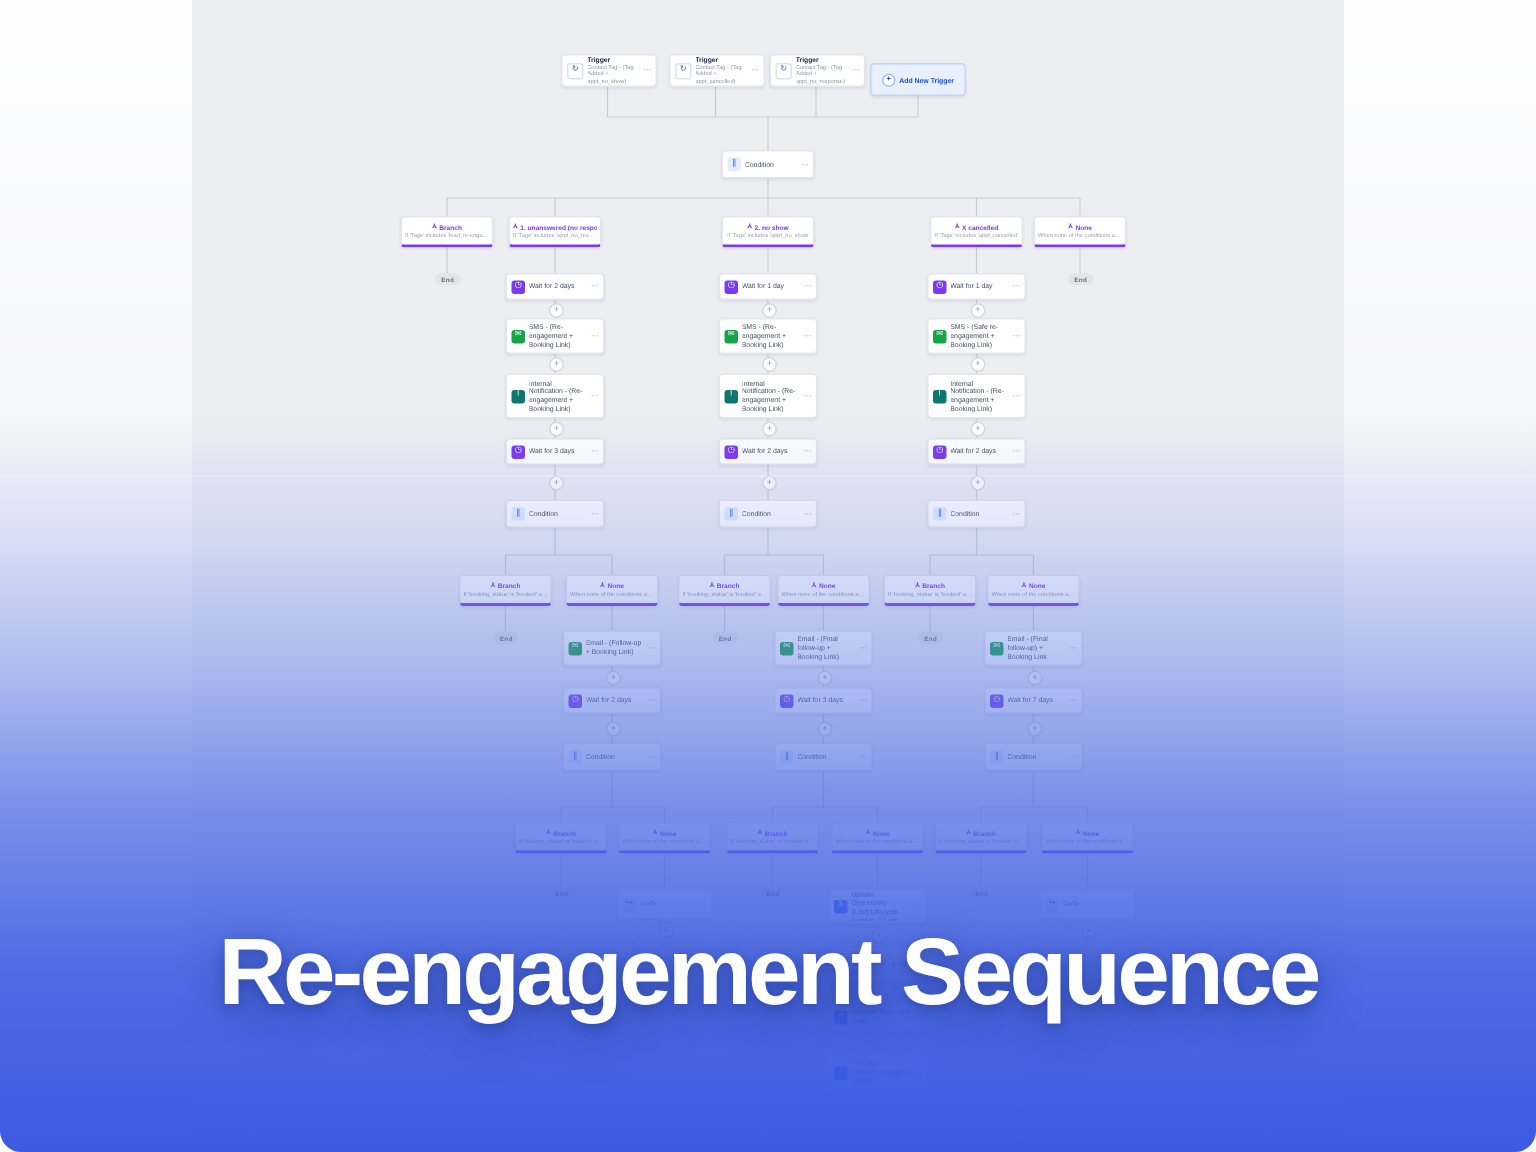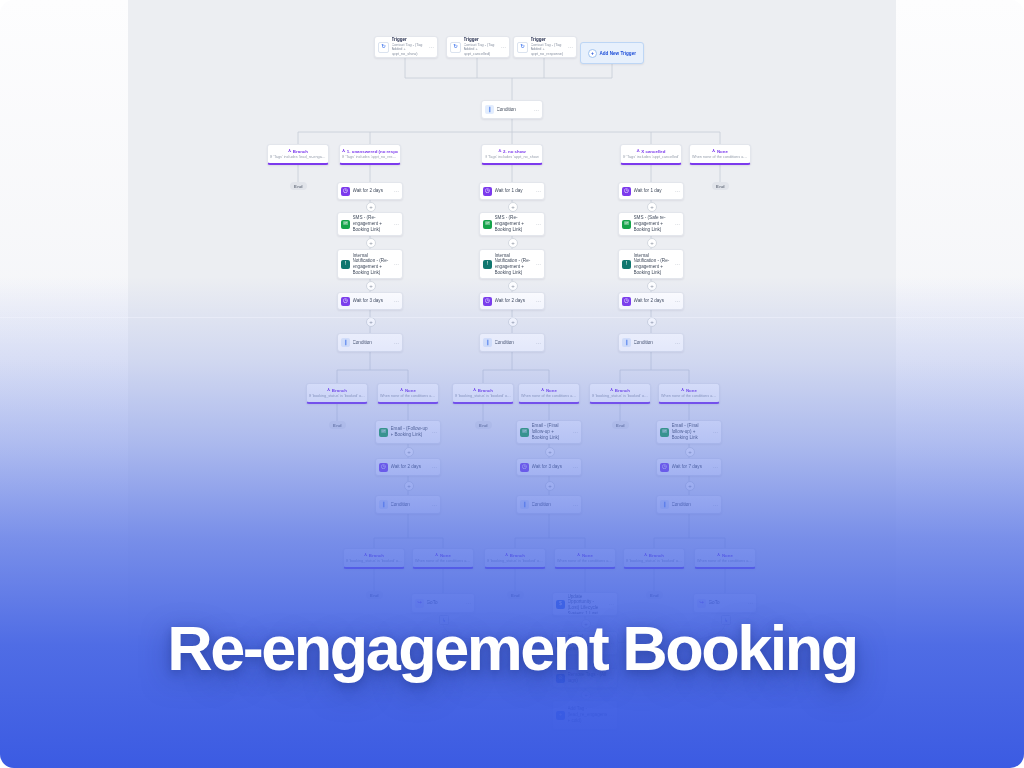--- a/index.html
+++ b/index.html
@@ -404,14 +404,14 @@
       <div class="plus" style="left: 404px; top: 481px; width: 8px; height: 8px;">+</div>
       <div class="plus" style="left: 545px; top: 447px; width: 8px; height: 8px;">+</div>
       <div class="plus" style="left: 545px; top: 481px; width: 8px; height: 8px;">+</div>
       <div class="plus" style="left: 685px; top: 447px; width: 8px; height: 8px;">+</div>
       <div class="plus" style="left: 685px; top: 481px; width: 8px; height: 8px;">+</div>
       <div class="plus" style="left: 581px; top: 619px; width: 8px; height: 8px;">+</div>
       <div class="plus" style="left: 581px; top: 657px; width: 8px; height: 8px;">+</div>
       <div class="plus" style="left: 581px; top: 690px; width: 8px; height: 8px;">+</div>
     </div>
   <div class="overlay"></div>
-  <h1 class="big-title">Re-engagement Booking</h1>
+  <h1 class="big-title">Re-engagement Sequence</h1>
 </div>
 
 </body></html>

